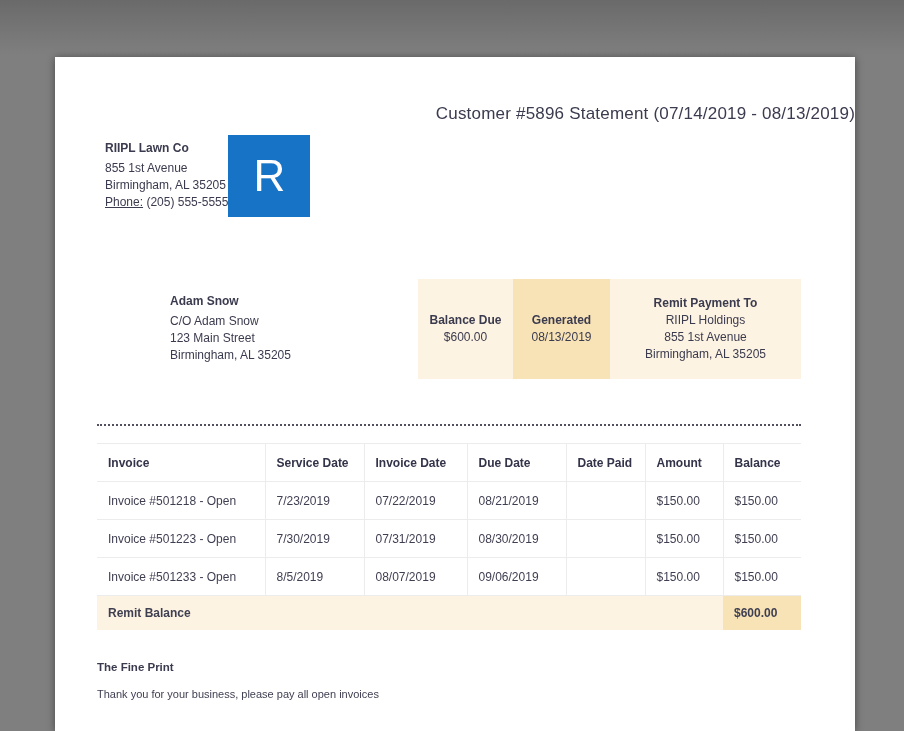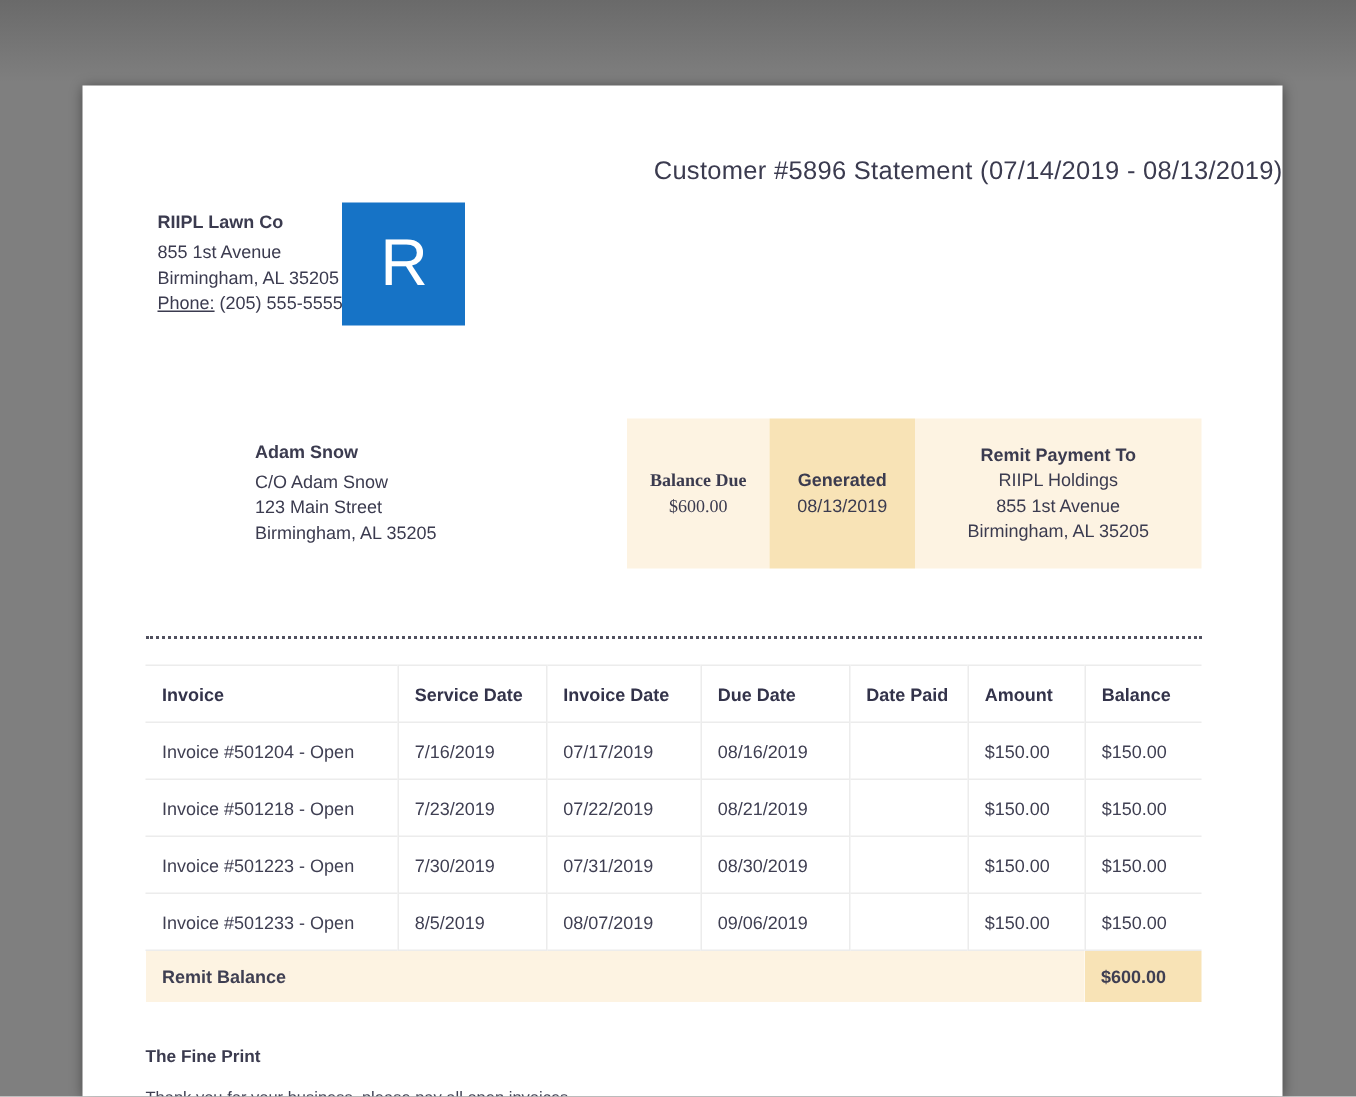--- a/index.html
+++ b/index.html
@@ -57,21 +57,21 @@
     display:flex;
     font-size:12px; line-height:17px;
     text-align:center;
   }
   .summary-cell {
     background:#fdf3e2;
     display:flex; flex-direction:column; justify-content:center;
   }
   .summary-cell.dark { background:#f8e3b6; }
   .summary-cell .lbl { font-weight:bold; }
-  .cell-balance { width:95px;font-family:Liberation Serif, serif; }
+  .cell-balance { width:95px; }
   .cell-generated { width:97px; }
   .cell-remit { width:191px;text-align:center; }
   .divider {
     margin:45px 54px 0 42px;
     border-top:2px dotted #50505e;
   }
   table.invoice-table {
     margin:17px 54px 0 42px;
     width:704px;
     border-collapse:collapse;
@@ -158,29 +158,20 @@
         <th>Service Date</th>
         <th>Invoice Date</th>
         <th>Due Date</th>
         <th>Date Paid</th>
         <th>Amount</th>
         <th>Balance</th>
       </tr>
     </thead>
     <tbody>
       <tr>
-        <td class="bordered">Invoice #501204 - Open</td>
-        <td class="bordered">7/16/2019</td>
-        <td class="bordered">07/17/2019</td>
-        <td class="bordered">08/16/2019</td>
-        <td class="bordered"></td>
-        <td class="bordered">$150.00</td>
-        <td class="bordered">$150.00</td>
-      </tr>
-      <tr>
         <td class="bordered">Invoice #501218 - Open</td>
         <td class="bordered">7/23/2019</td>
         <td class="bordered">07/22/2019</td>
         <td class="bordered">08/21/2019</td>
         <td class="bordered"></td>
         <td class="bordered">$150.00</td>
         <td class="bordered">$150.00</td>
       </tr>
       <tr>
         <td class="bordered">Invoice #501223 - Open</td>

